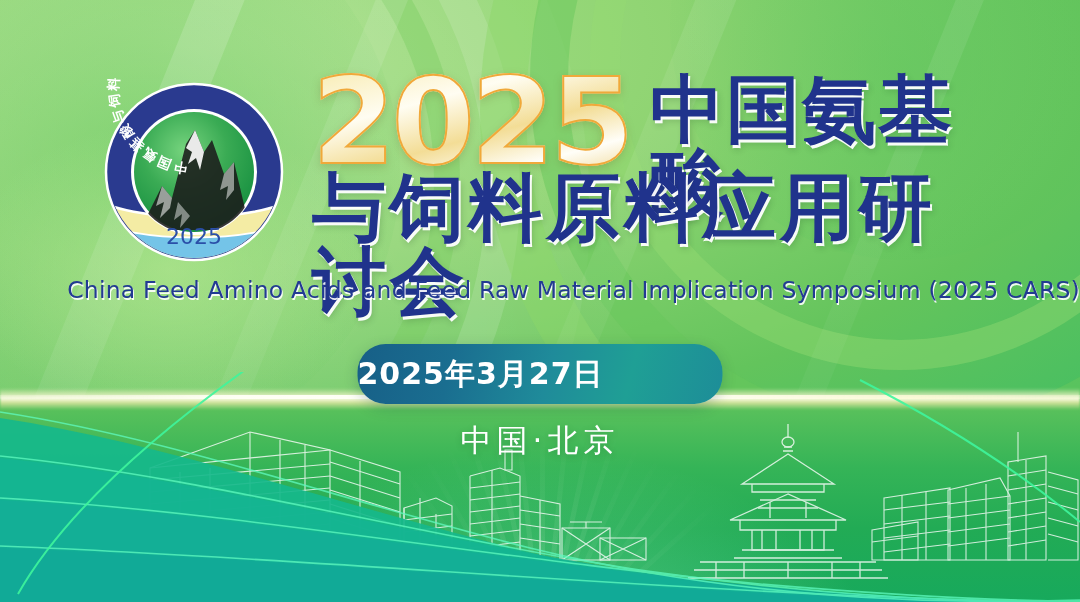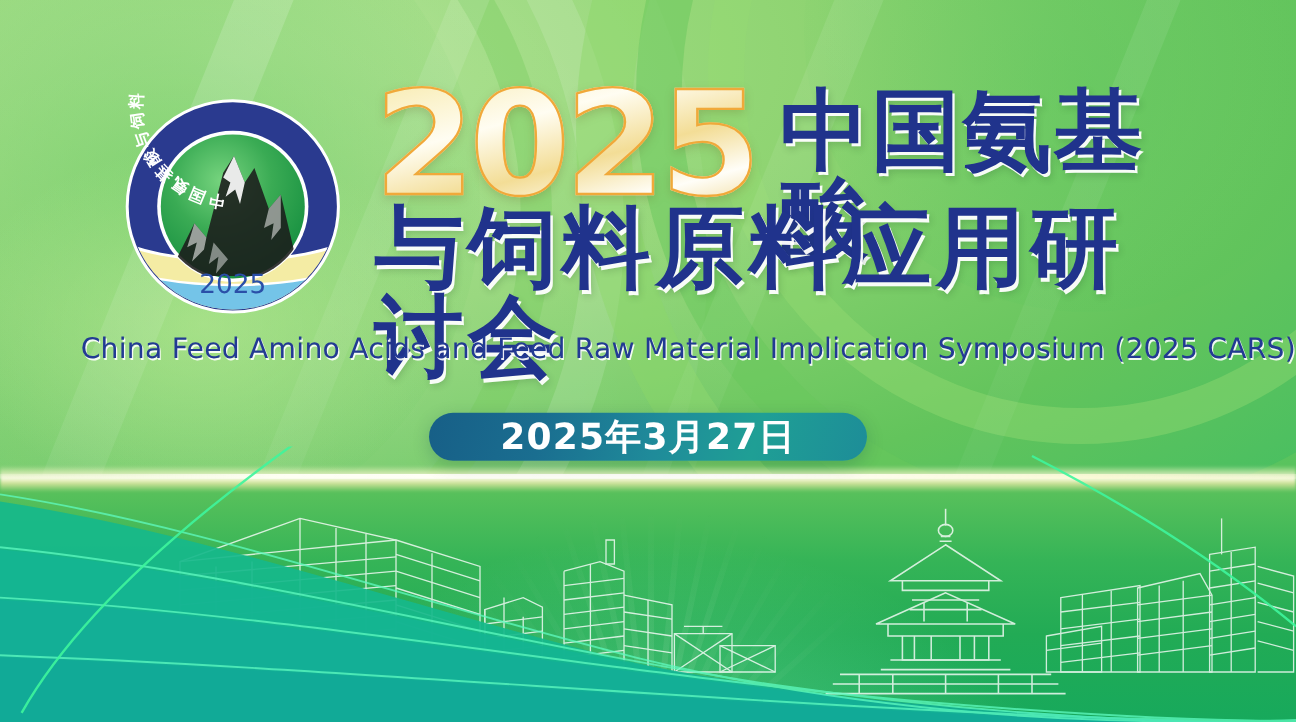--- a/index.html
+++ b/index.html
@@ -116,23 +116,23 @@
   .subtitle{
     position:absolute; left:0; right:0; top:276px; text-align:right;
     font-size:23.5px; letter-spacing:.2px; color:#223a93;
     font-family:"DejaVu Sans","Liberation Sans",sans-serif;
     text-shadow: 1px 2px 0 rgba(255,255,255,.9);
   }
 
   
   .pill{
     position:absolute; left:50%; top:344px; transform:translateX(-50%);
-    width:365px; height:40px; border-radius:28px;
+    width:365px; height:60px; border-radius:28px;
     background:linear-gradient(105deg,#175f87 0%,#1a6e90 26%,#1f8b9a 52%,#1f9f95 74%,#1d8d98 100%);
-    display:flex; align-items:center; justify-content:center;
+    display:flex; align-items:center; justify-content:flex-start;
     box-shadow:0 4px 14px rgba(10,60,70,.22);
   }
   .pill span{
     color:#fff; font-size:30px; font-weight:bold; letter-spacing:1px;
     font-family:"DejaVu Sans","Liberation Sans",sans-serif;
   }
 
   
   .location{
     position:absolute; left:0; right:0; top:420px; text-align:center;
@@ -338,14 +338,15 @@
     <div class="cn1">中国氨基酸</div>
     <div class="cn2">与饲料原料应用研讨会</div>
   </div>
 
   <div class="subtitle">China Feed Amino Acids and Feed Raw Material Implication Symposium (2025 CARS)</div>
 
   <div class="pill">
     <span>2025年3月27日</span>
   </div>
 
+  <div class="location">中国·北京</div>
 
 </div>
 
 </body></html>

